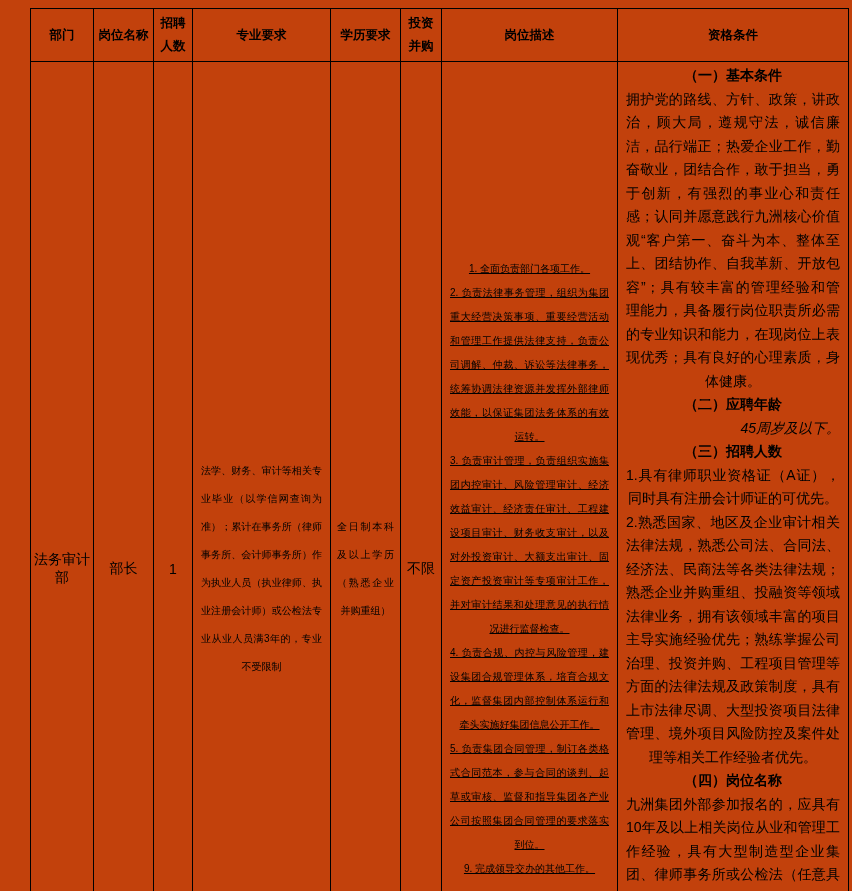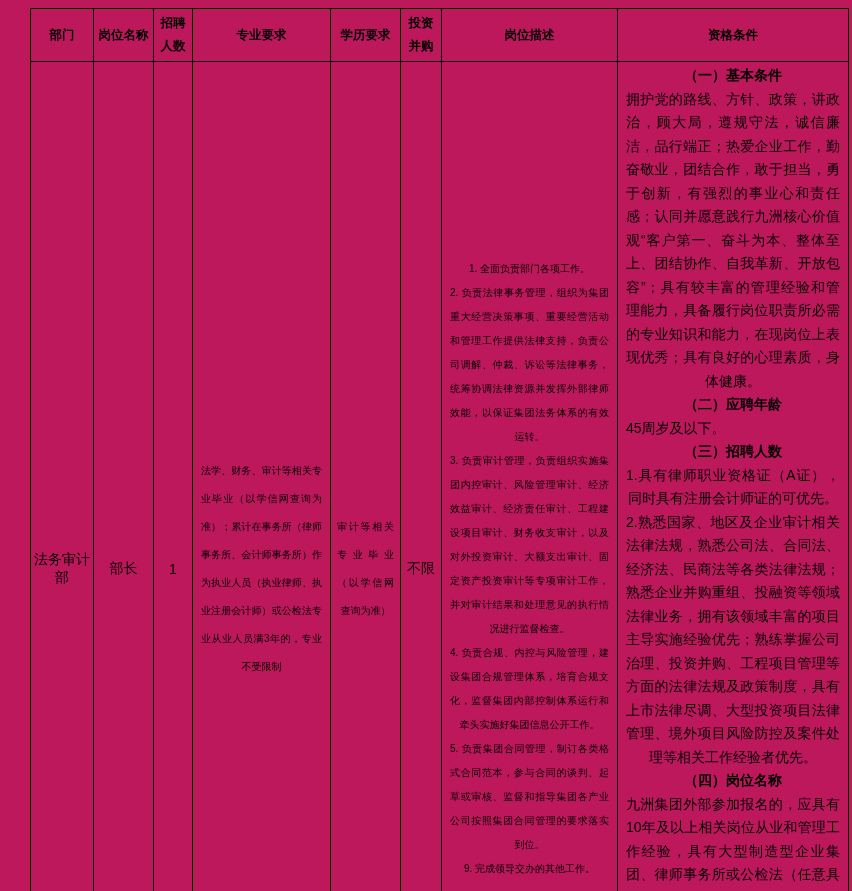--- a/index.html
+++ b/index.html
@@ -6,21 +6,21 @@
     margin: 0;
     padding: 0;
     background: #ffffff;
     font-family: "Liberation Sans", sans-serif;
     color: #000000;
   }
   .page {
     position: relative;
     width: 852px;
     height: 891px;
-    background: #be185d;
+    background: #c2410c;
     overflow: hidden;
   }
   table.recruit {
     position: absolute;
     left: 30px;
     top: 8px;
     width: 818px;
     border-collapse: collapse;
     table-layout: fixed;
     color: #000000;
@@ -66,34 +66,36 @@
   }
   td.desc {
     font-size: 10px;
     line-height: 24px;
     padding: 0 8px;
   }
   td.desc p {
     margin: 0;
     text-align: justify;
     text-align-last: center;
+    text-decoration: underline;
   }
   td.qual {
     font-size: 14px;
     line-height: 23.5px;
     padding: 2px 8px;
     vertical-align: middle;
   }
   td.qual p { margin: 0; }
   td.qual p.q-heading {
     text-align: center;
     font-weight: bold;
   }
   td.qual p.q-center {
-    text-align: left;
+    text-align: right;
+    font-style: italic;
   }
   td.qual p.q-para {
     text-align: justify;
     text-align-last: center;
   }
 </style>
 </head>
 <body>
 
 <div class="page">
@@ -120,21 +122,21 @@
         <th class="hcell">资格条件</th>
       </tr>
       <tr class="body-row">
         <td class="simple">法务审计部</td>
         <td class="simple">部长</td>
         <td class="simple">1</td>
         <td class="major">
           <p>法学、财务、审计等相关专业毕业（以学信网查询为准）；累计在事务所（律师事务所、会计师事务所）作为执业人员（执业律师、执业注册会计师）或公检法专业从业人员满3年的，专业不受限制</p>
         </td>
         <td class="education">
-          <p>审计等相关专业毕业（以学信网查询为准）</p>
+          <p>全日制本科及以上学历（熟悉企业并购重组）</p>
         </td>
         <td class="simple">不限</td>
         <td class="desc">
           <p>1. 全面负责部门各项工作。</p>
           <p>2. 负责法律事务管理，组织为集团重大经营决策事项、重要经营活动和管理工作提供法律支持，负责公司调解、仲裁、诉讼等法律事务，统筹协调法律资源并发挥外部律师效能，以保证集团法务体系的有效运转。</p>
           <p>3. 负责审计管理，负责组织实施集团内控审计、风险管理审计、经济效益审计、经济责任审计、工程建设项目审计、财务收支审计，以及对外投资审计、大额支出审计、固定资产投资审计等专项审计工作，并对审计结果和处理意见的执行情况进行监督检查。</p>
           <p>4. 负责合规、内控与风险管理，建设集团合规管理体系，培育合规文化，监督集团内部控制体系运行和牵头实施好集团信息公开工作。</p>
           <p>5. 负责集团合同管理，制订各类格式合同范本，参与合同的谈判、起草或审核、监督和指导集团各产业公司按照集团合同管理的要求落实到位。</p>
           <p>9. 完成领导交办的其他工作。</p>
         </td>

